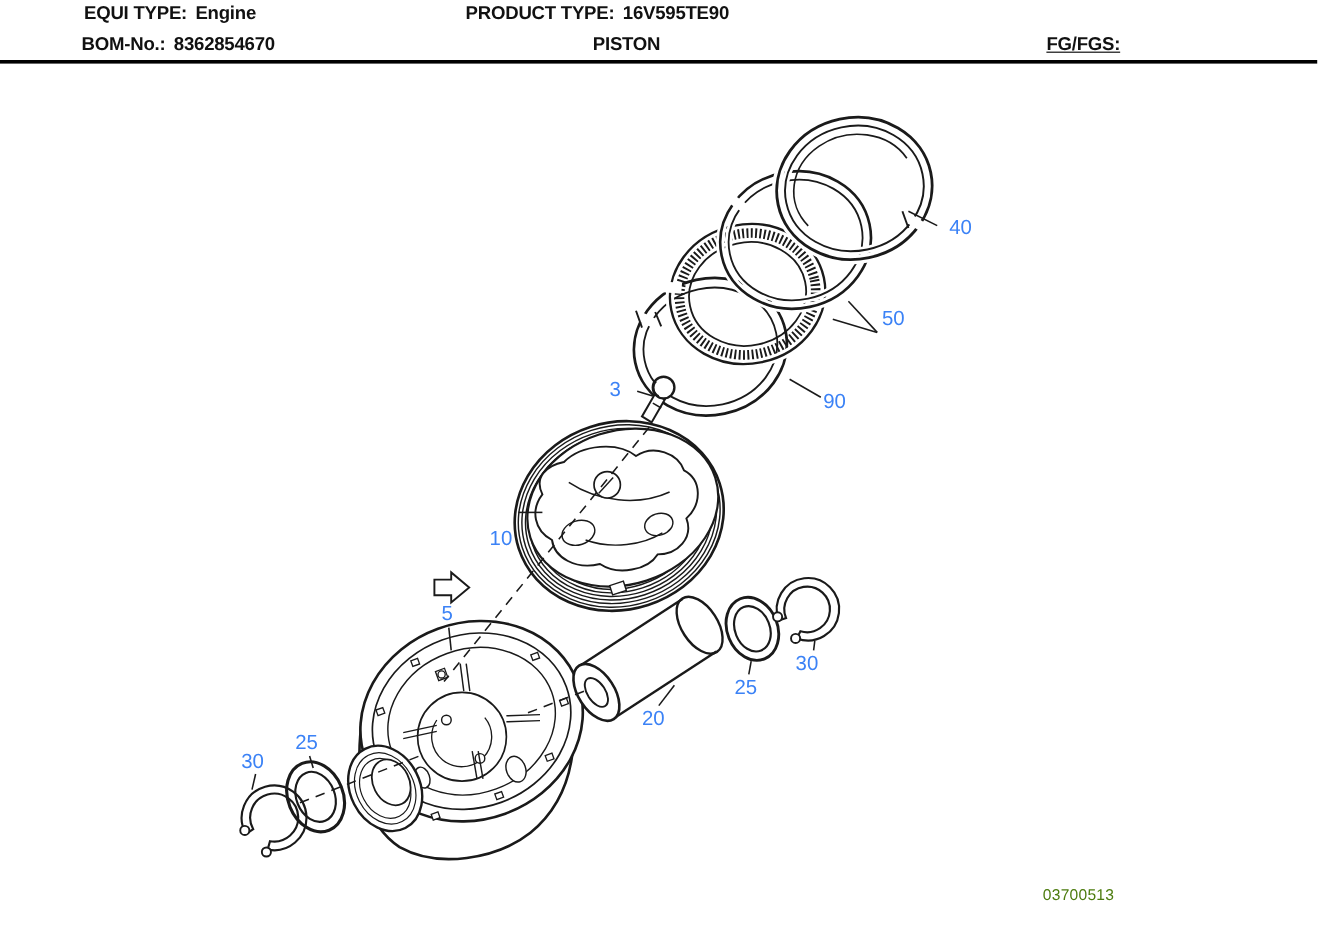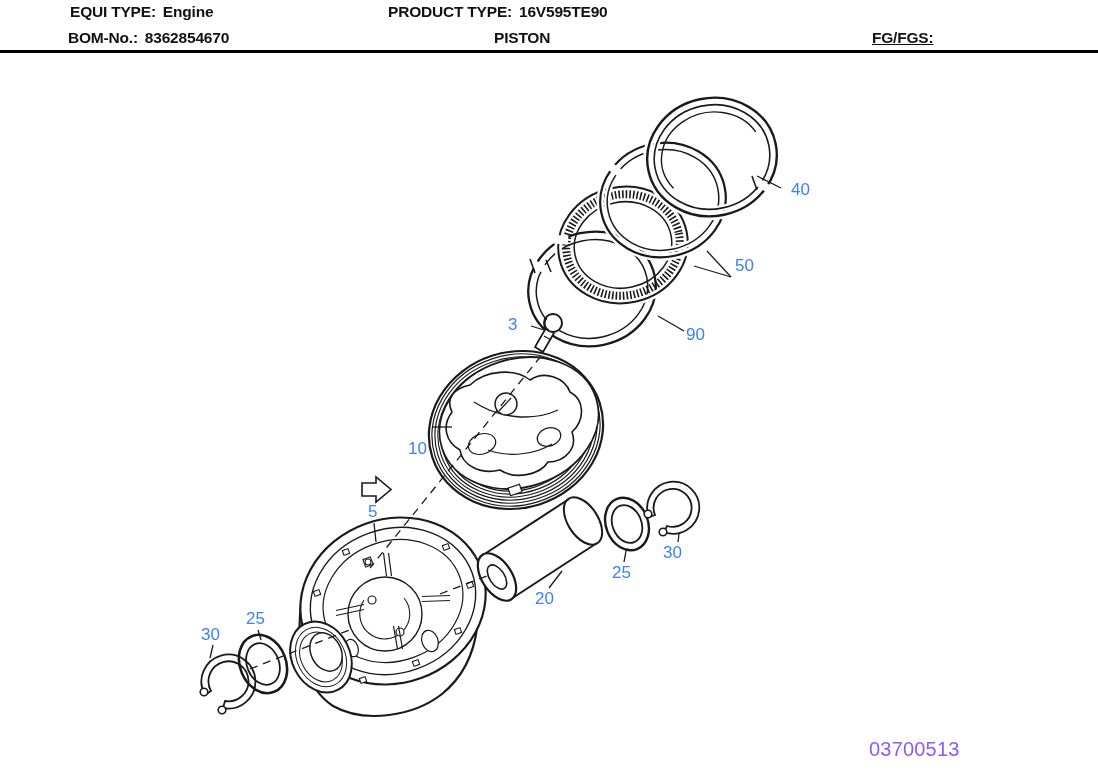--- a/index.html
+++ b/index.html
@@ -3,21 +3,21 @@
 <meta charset="utf-8">
 <style>
   html,body{margin:0;padding:0;background:#fff;}
   #page{position:relative;width:1098px;height:756px;background:#fff;overflow:hidden;
         font-family:"Liberation Sans",sans-serif;}
   .hdr{position:absolute;font-weight:bold;font-size:15.5px;color:#111;
        letter-spacing:-0.2px;white-space:pre;}
   .hdr .lbl{margin-right:7px;}
   .divider{position:absolute;left:0;top:50px;width:1098px;height:3px;background:#000;}
   .callout{position:absolute;font-size:17px;color:#3b82f6;line-height:1;}
-  .dwgnum{position:absolute;font-size:20px;color:#8b5cf6;letter-spacing:0.2px;}
+  .dwgnum{position:absolute;font-size:13px;color:#4d7c0f;letter-spacing:0.2px;}
   svg{position:absolute;left:0;top:0;}
   .ln{stroke:#1a1a1a;fill:none;}
   .w{stroke:#fff;fill:none;}
   .fw{fill:#fff;stroke:#1a1a1a;}
 </style>
 </head>
 <body>
 
 <div id="page">
 

